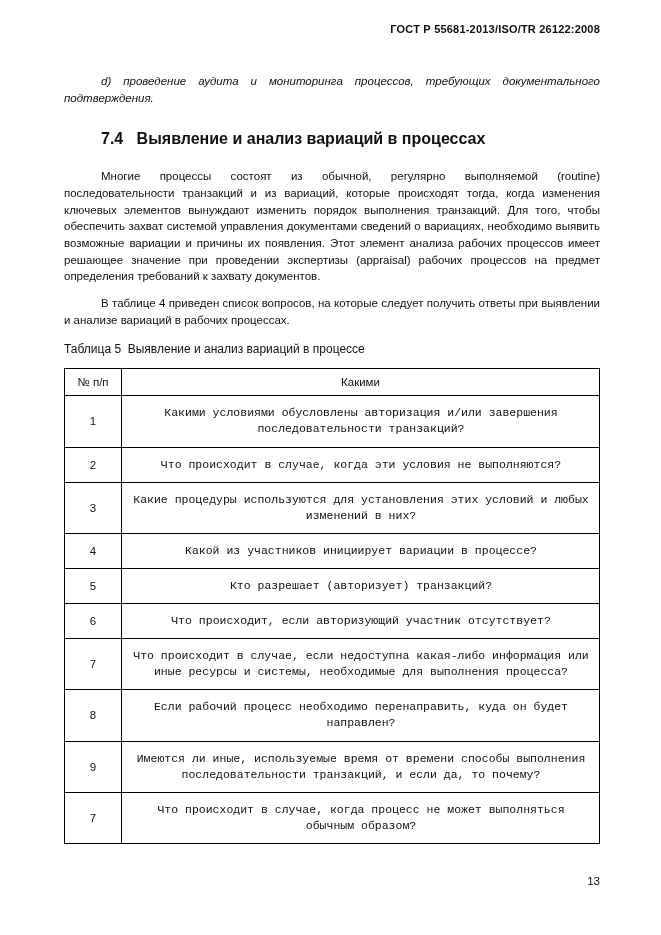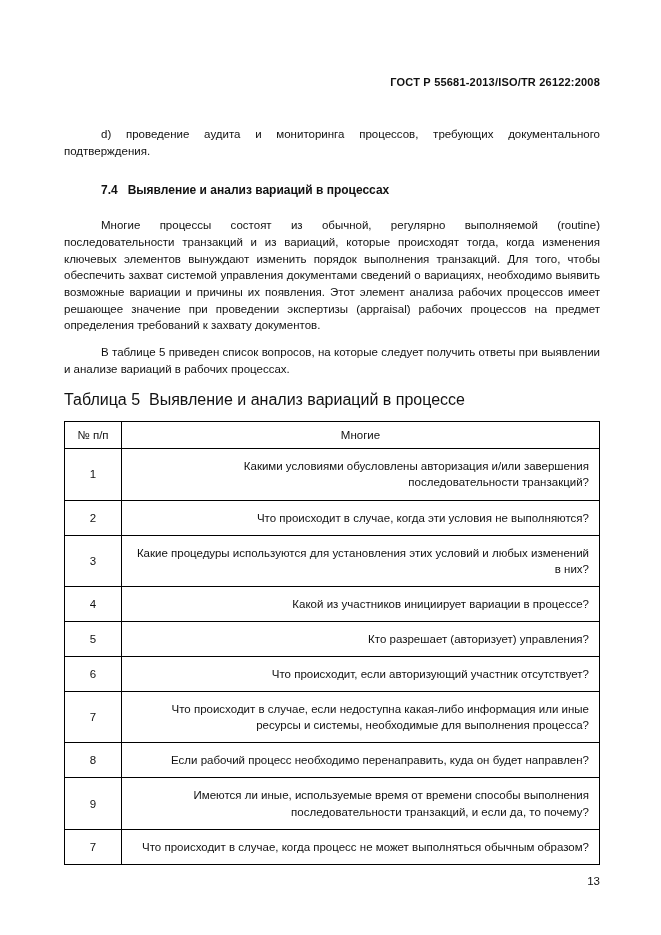--- a/index.html
+++ b/index.html
@@ -7,50 +7,51 @@
     width: 661px;
     height: 935px;
     background: #ffffff;
     font-family: "Liberation Sans", sans-serif;
     color: #111111;
     position: relative;
     box-sizing: border-box;
   }
   .page {
     box-sizing: border-box;
-    padding: 76px 61px 0 64px;
+    padding: 23px 61px 0 64px;
     width: 661px;
   }
   .doc-header {
     text-align: right;
     font-weight: bold;
     font-size: 11px;
     letter-spacing: 0.2px;
     margin-bottom: 38px;
     white-space: pre-wrap;
   }
   p.body-para {
     font-size: 11.5px;
     line-height: 1.45;
     text-align: justify;
     text-indent: 37px;
     margin: 0 0 10px 0;
   }
   p.item-d {
     word-spacing: 4px;
+    font-style: italic;
   }
   .section-heading {
     font-weight: bold;
-    font-size: 12px;
+    font-size: 16px;
     margin: 24px 0 20px 0;
     text-indent: 37px;
     white-space: pre-wrap;
   }
   .table-caption {
-    font-size: 16px;
+    font-size: 12px;
     margin: 14px 0 12px 0;
     white-space: pre-wrap;
   }
   table.questions {
     width: 100%;
     border-collapse: collapse;
     font-size: 11.5px;
   }
   table.questions th,
   table.questions td {
@@ -66,23 +67,24 @@
   }
   th.q-head {
     text-align: center;
     padding: 7px 8px;
   }
   td.num-cell {
     text-align: center;
     padding: 9px 4px;
   }
   td.q-cell {
-    text-align: right;
+    text-align: center;
     padding: 9px 10px 9px 11px;
     line-height: 1.4;
+    font-family: Liberation Mono, monospace;
   }
   .page-number {
     position: absolute;
     right: 61px;
     bottom: 48px;
     font-size: 11.5px;
     margin-top: 16px;
   }
 </style>
 </head>
@@ -91,29 +93,29 @@
 <div class="page">
 
   <div class="doc-header">ГОСТ Р 55681-2013/ISO/TR 26122:2008</div>
 
   <p class="body-para item-d">d) проведение аудита и мониторинга процессов, требующих документального подтверждения.</p>
 
   <div class="section-heading">7.4   Выявление и анализ вариаций в процессах</div>
 
   <p class="body-para">Многие процессы состоят из обычной, регулярно выполняемой (routine) последовательности транзакций и из вариаций, которые происходят тогда, когда изменения ключевых элементов вынуждают изменить порядок выполнения транзакций. Для того, чтобы обеспечить захват системой управления документами сведений о вариациях, необходимо выявить возможные вариации и причины их появления. Этот элемент анализа рабочих процессов имеет решающее значение при проведении экспертизы (appraisal) рабочих процессов на предмет определения требований к захвату документов.</p>
 
-  <p class="body-para">В таблице 5 приведен список вопросов, на которые следует получить ответы при выявлении и анализе вариаций в рабочих процессах.</p>
+  <p class="body-para">В таблице 4 приведен список вопросов, на которые следует получить ответы при выявлении и анализе вариаций в рабочих процессах.</p>
 
   <div class="table-caption">Таблица 5  Выявление и анализ вариаций в процессе</div>
 
   <table class="questions">
     <thead>
       <tr>
         <th class="num-head">№ п/п</th>
-        <th class="q-head">Многие</th>
+        <th class="q-head">Какими</th>
       </tr>
     </thead>
     <tbody>
         <tr>
           <td class="num-cell">1</td>
           <td class="q-cell">Какими условиями обусловлены авторизация и/или завершения последовательности транзакций?</td>
         </tr>
         <tr>
           <td class="num-cell">2</td>
           <td class="q-cell">Что происходит в случае, когда эти условия не выполняются?</td>
@@ -121,21 +123,21 @@
         <tr>
           <td class="num-cell">3</td>
           <td class="q-cell">Какие процедуры используются для установления этих условий и любых изменений в них?</td>
         </tr>
         <tr>
           <td class="num-cell">4</td>
           <td class="q-cell">Какой из участников инициирует вариации в процессе?</td>
         </tr>
         <tr>
           <td class="num-cell">5</td>
-          <td class="q-cell">Кто разрешает (авторизует) управления?</td>
+          <td class="q-cell">Кто разрешает (авторизует) транзакций?</td>
         </tr>
         <tr>
           <td class="num-cell">6</td>
           <td class="q-cell">Что происходит, если авторизующий участник отсутствует?</td>
         </tr>
         <tr>
           <td class="num-cell">7</td>
           <td class="q-cell">Что происходит в случае, если недоступна какая-либо информация или иные ресурсы и системы, необходимые для выполнения процесса?</td>
         </tr>
         <tr>

